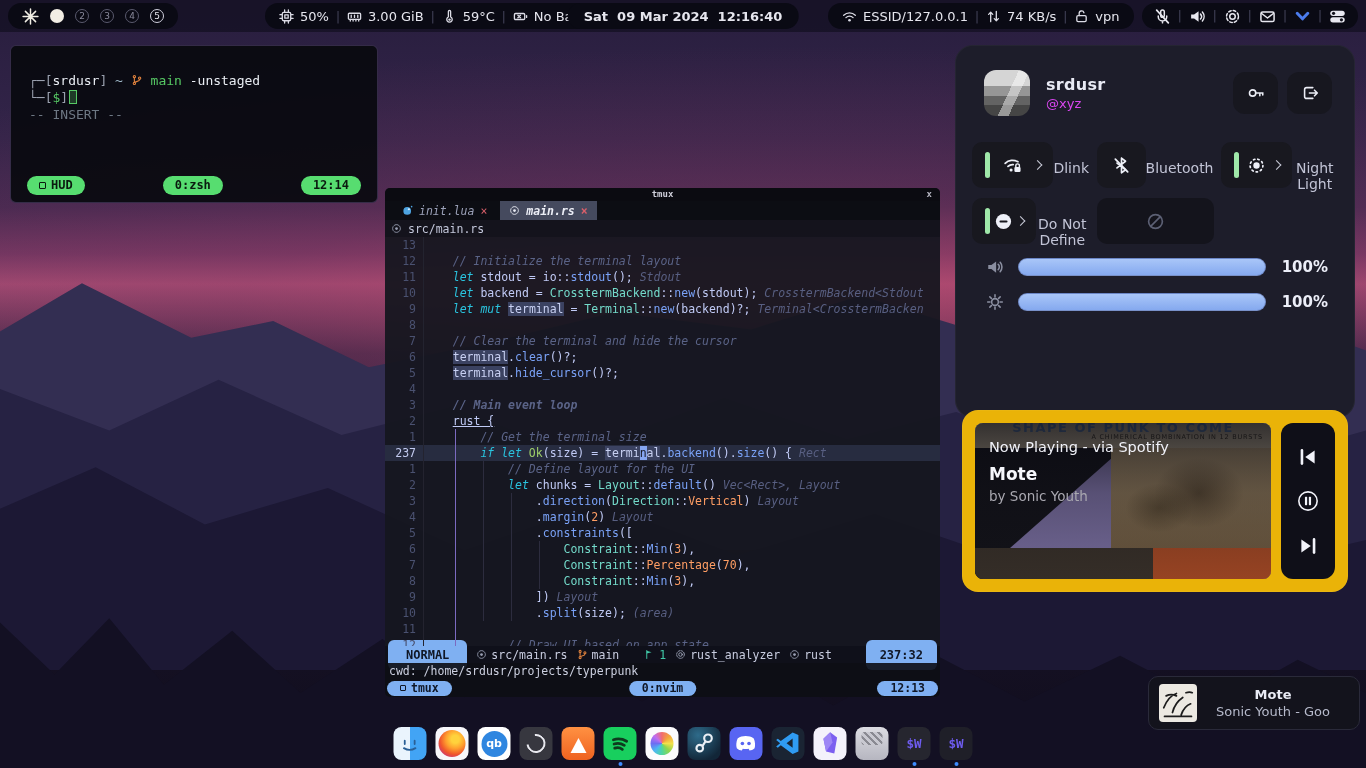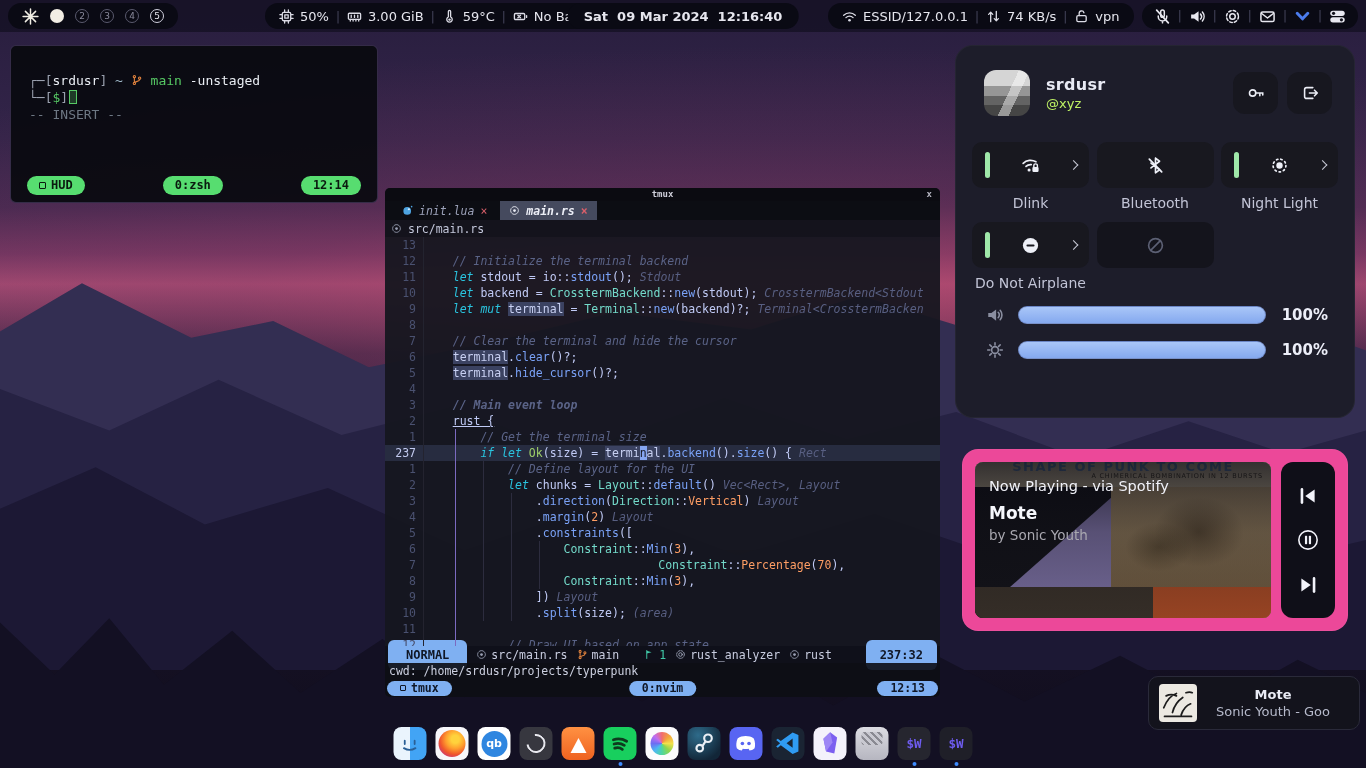--- a/index.html
+++ b/index.html
@@ -73,39 +73,39 @@
   .tm-pill{height:15px;border-radius:8px;background:#7fb0f2;color:#101726;font-weight:bold;font-size:11.5px;display:flex;align-items:center;gap:5px;padding:0 13px;cursor:pointer}
   .tm-c{position:absolute;left:50%;transform:translateX(-50%)}
   .tm-r{position:absolute;right:2px}
   .sqr2{width:6px;height:6px;border:1.2px solid #101726;border-radius:1px;display:inline-block}
   
   #cc{position:absolute;left:955px;top:45px;width:400px;height:373px;border-radius:18px;background:#1d1d2a;border:1px solid rgba(255,255,255,.04);color:#e8eaf4}
   #cc-user{display:flex;align-items:center;padding:24px 22px 14px 28px}
   #avatar{width:46px;height:46px;border-radius:12px;flex:0 0 46px;background:linear-gradient(115deg,rgba(255,255,255,0) 52%,rgba(255,255,255,.45) 52%,rgba(255,255,255,.45) 68%,rgba(255,255,255,0) 68%),linear-gradient(180deg,#d5d5d5 0 34%,#969696 34% 56%,#636363 56% 76%,#454545 76% 100%)}
   #cc-names{flex:1;margin-left:16px}
   #cc-name{font-size:16px;font-weight:bold;letter-spacing:.3px}
-  #cc-handle{font-size:13px;color:#bef264;margin-top:2px}
+  #cc-handle{font-size:13px;color:#d946ef;margin-top:2px}
   .cc-btn{width:45px;height:42px;border-radius:12px;background:#17171f;display:flex;align-items:center;justify-content:center;margin-left:9px;cursor:pointer}
   .cc-btn .ic{width:18px;height:18px;color:#eceef6}
   #toggles{display:grid;grid-template-columns:repeat(3,117px);justify-content:space-between;padding:12px 16px 0 16px;row-gap:10px}
-  .tg{display:flex;flex-direction:column;align-items:center}
+  .tg{display:flex;flex-direction:row;align-items:center}
   .tg-btn{width:117px;height:46px;border-radius:10px;background:#18181f;display:flex;align-items:center;justify-content:center;position:relative;cursor:pointer}
   .tg-btn.dim{background:#14141c}
   .tg-bar{position:absolute;left:13px;top:10px;width:5px;height:26px;border-radius:3px;background:#9fe8a9}
   .tg-btn .ic{width:19px;height:19px;color:#eef0f8}
   .tg-btn.dim .ic{color:#5c6074}
   .tg-chev{position:absolute;right:12px;top:50%;width:7px;height:7px;border-top:1.8px solid #c9cbd8;border-right:1.8px solid #c9cbd8;transform:translateY(-50%) rotate(45deg)}
   .tg-label{margin-top:7px;font-size:14px;color:#c2c4d6;height:17px;text-align:center}
   #sliders{padding:14px 26px 0 30px}
   .slrow{display:flex;align-items:center;margin-bottom:17px}
   .slrow .ic{width:18px;height:18px;color:#8a8ea0;flex:0 0 18px}
   .track{flex:1;height:18px;border-radius:9px;margin:0 14px 0 14px;background:linear-gradient(180deg,#a9c6f8,#85a9ef);border:1px solid rgba(90,110,170,.6);cursor:pointer}
   .slval{width:48px;font-size:15px;font-weight:bold;color:#eceef8;text-align:right}
   
-  #media{position:absolute;left:962px;top:449px;width:386px;height:182px;border-radius:16px;background:#ec4899;border:1px solid rgba(255,255,255,.04);padding:12px;display:flex}
+  #media{position:absolute;left:962px;top:410px;width:386px;height:182px;border-radius:16px;background:#eab308;border:1px solid rgba(255,255,255,.04);padding:12px;display:flex}
   #art{flex:1;border-radius:8px;overflow:hidden;position:relative;background:#191920}
   #art-band{height:25px;background:#cfc0a0;position:relative;overflow:hidden}
   #art-band-l1{font-size:13px;font-weight:bold;letter-spacing:1.5px;color:#5f86b8;text-align:center;margin-top:-3px;white-space:nowrap}
   #art-band-l2{font-size:6.5px;color:#3a3424;text-align:right;padding-right:8px;margin-top:-2px;letter-spacing:.8px}
   #art-body{position:absolute;top:25px;left:0;right:0;bottom:0;background:linear-gradient(90deg,#17171c 0 46%,#a8906a 46% 100%)}
   #art-tri{position:absolute;left:8%;top:6%;width:46%;height:78%;background:#9a8cc8;clip-path:polygon(85% 0,100% 100%,0 100%)}
   #art-photo{position:absolute;left:46%;top:0;right:0;height:76%;background:
     radial-gradient(40% 50% at 55% 45%,rgba(60,45,25,.55) 0,rgba(0,0,0,0) 70%),
     radial-gradient(30% 35% at 30% 60%,rgba(70,55,30,.5) 0,rgba(0,0,0,0) 70%),
     linear-gradient(180deg,#c4aa7e,#8e7450)}
@@ -353,40 +353,40 @@
         </svg>
       </span>
     <span>src/main.rs</span>
   </div>
   <div id="code">
     <div class="guide g-purple" style="left:70px;top:192px;height:224px"></div>
     <div class="guide g-gray" style="left:98px;top:224px;height:160px"></div>
     <div class="guide g-gray" style="left:126px;top:256px;height:128px"></div>
     <div class="guide g-gray" style="left:154px;top:304px;height:48px"></div>
   <div class="crow"><span class="gut">13</span><span class="ctxt" style="flex: 1 1 0%;"></span></div>
-      <div class="crow"><span class="gut">12</span><span class="ctxt" style="flex: 1 1 0%;"><span class="tk-pl">    </span><span class="tk-cm">// Initialize the terminal backend</span></span></div>
+      <div class="crow"><span class="gut">12</span><span class="ctxt" style="flex: 1 1 0%;"><span class="tk-pl">    </span><span class="tk-cm">// Initialize the terminal layout</span></span></div>
       <div class="crow"><span class="gut">11</span><span class="ctxt" style="flex: 1 1 0%;"><span class="tk-pl">    </span><span class="tk-kw">let </span><span class="tk-pl">stdout = </span><span class="tk-pl">io</span><span class="tk-pl">::</span><span class="tk-fn">stdout</span><span class="tk-pl">(); </span><span class="tk-hint">Stdout</span></span></div>
       <div class="crow"><span class="gut">10</span><span class="ctxt" style="flex: 1 1 0%;"><span class="tk-pl">    </span><span class="tk-kw">let </span><span class="tk-pl">backend = </span><span class="tk-ty">CrosstermBackend</span><span class="tk-pl">::</span><span class="tk-fn">new</span><span class="tk-pl">(stdout); </span><span class="tk-hint">CrosstermBackend&lt;Stdout</span></span></div>
       <div class="crow"><span class="gut">9</span><span class="ctxt" style="flex: 1 1 0%;"><span class="tk-pl">    </span><span class="tk-kw">let </span><span class="tk-kw">mut </span><span class="tk-hl">terminal</span><span class="tk-pl"> = </span><span class="tk-ty">Terminal</span><span class="tk-pl">::</span><span class="tk-fn">new</span><span class="tk-pl">(backend)?; </span><span class="tk-hint">Terminal&lt;CrosstermBacken</span></span></div>
       <div class="crow"><span class="gut">8</span><span class="ctxt" style="flex: 1 1 0%;"></span></div>
       <div class="crow"><span class="gut">7</span><span class="ctxt" style="flex: 1 1 0%;"><span class="tk-pl">    </span><span class="tk-cm">// Clear the terminal and hide the cursor</span></span></div>
       <div class="crow"><span class="gut">6</span><span class="ctxt" style="flex: 1 1 0%;"><span class="tk-pl">    </span><span class="tk-hl">terminal</span><span class="tk-pl">.</span><span class="tk-fn">clear</span><span class="tk-pl">()?;</span></span></div>
       <div class="crow"><span class="gut">5</span><span class="ctxt" style="flex: 1 1 0%;"><span class="tk-pl">    </span><span class="tk-hl">terminal</span><span class="tk-pl">.</span><span class="tk-fn">hide_cursor</span><span class="tk-pl">()?;</span></span></div>
       <div class="crow"><span class="gut">4</span><span class="ctxt" style="flex: 1 1 0%;"></span></div>
       <div class="crow"><span class="gut">3</span><span class="ctxt" style="flex: 1 1 0%; font-weight: bold;"><span class="tk-pl">    </span><span class="tk-cm">// Main event loop</span></span></div>
       <div class="crow"><span class="gut">2</span><span class="ctxt" style="flex: 1 1 0%;"><span class="tk-pl">    </span><span class="tk-ul">rust {</span></span></div>
       <div class="crow"><span class="gut">1</span><span class="ctxt" style="flex: 1 1 0%;"><span class="tk-pl">        </span><span class="tk-cm">// Get the terminal size</span></span></div>
       <div class="crow cur"><span class="gut">237</span><span class="ctxt" style="flex: 1 1 0%;"><span class="tk-pl">        </span><span class="tk-kw">if let </span><span class="tk-ok">Ok</span><span class="tk-pl">(size) = </span><span class="tk-hl">termi</span><span class="tk-cur">n</span><span class="tk-hl">al</span><span class="tk-pl">.</span><span class="tk-fn">backend</span><span class="tk-pl">().</span><span class="tk-fn">size</span><span class="tk-pl">() { </span><span class="tk-hint">Rect</span></span></div>
       <div class="crow"><span class="gut">1</span><span class="ctxt" style="flex: 1 1 0%;"><span class="tk-pl">            </span><span class="tk-cm">// Define layout for the UI</span></span></div>
       <div class="crow"><span class="gut">2</span><span class="ctxt" style="flex: 1 1 0%;"><span class="tk-pl">            </span><span class="tk-kw">let </span><span class="tk-pl">chunks = </span><span class="tk-ty">Layout</span><span class="tk-pl">::</span><span class="tk-fn">default</span><span class="tk-pl">() </span><span class="tk-hint">Vec&lt;Rect&gt;, Layout</span></span></div>
       <div class="crow"><span class="gut">3</span><span class="ctxt" style="flex: 1 1 0%;"><span class="tk-pl">                </span><span class="tk-pl">.</span><span class="tk-fn">direction</span><span class="tk-pl">(</span><span class="tk-ty">Direction</span><span class="tk-pl">::</span><span class="tk-en">Vertical</span><span class="tk-pl">) </span><span class="tk-hint">Layout</span></span></div>
       <div class="crow"><span class="gut">4</span><span class="ctxt" style="flex: 1 1 0%;"><span class="tk-pl">                </span><span class="tk-pl">.</span><span class="tk-fn">margin</span><span class="tk-pl">(</span><span class="tk-num">2</span><span class="tk-pl">) </span><span class="tk-hint">Layout</span></span></div>
       <div class="crow"><span class="gut">5</span><span class="ctxt" style="flex: 1 1 0%;"><span class="tk-pl">                </span><span class="tk-pl">.</span><span class="tk-fn">constraints</span><span class="tk-pl">([</span></span></div>
       <div class="crow"><span class="gut">6</span><span class="ctxt" style="flex: 1 1 0%;"><span class="tk-pl">                    </span><span class="tk-ty">Constraint</span><span class="tk-pl">::</span><span class="tk-fn">Min</span><span class="tk-pl">(</span><span class="tk-num">3</span><span class="tk-pl">),</span></span></div>
-      <div class="crow"><span class="gut">7</span><span class="ctxt" style="flex: 1 1 0%; text-align: center;"><span class="tk-pl">                    </span><span class="tk-ty">Constraint</span><span class="tk-pl">::</span><span class="tk-en">Percentage</span><span class="tk-pl">(</span><span class="tk-num">70</span><span class="tk-pl">),</span></span></div>
+      <div class="crow"><span class="gut">7</span><span class="ctxt" style="flex: 1 1 0%;"><span class="tk-pl">                    </span><span class="tk-ty">Constraint</span><span class="tk-pl">::</span><span class="tk-en">Percentage</span><span class="tk-pl">(</span><span class="tk-num">70</span><span class="tk-pl">),</span></span></div>
       <div class="crow"><span class="gut">8</span><span class="ctxt" style="flex: 1 1 0%;"><span class="tk-pl">                    </span><span class="tk-ty">Constraint</span><span class="tk-pl">::</span><span class="tk-fn">Min</span><span class="tk-pl">(</span><span class="tk-num">3</span><span class="tk-pl">),</span></span></div>
       <div class="crow"><span class="gut">9</span><span class="ctxt" style="flex: 1 1 0%;"><span class="tk-pl">                </span><span class="tk-pl">]) </span><span class="tk-hint">Layout</span></span></div>
       <div class="crow"><span class="gut">10</span><span class="ctxt" style="flex: 1 1 0%;"><span class="tk-pl">                </span><span class="tk-pl">.</span><span class="tk-fn">split</span><span class="tk-pl">(size); </span><span class="tk-hint">(area)</span></span></div>
       <div class="crow"><span class="gut">11</span><span class="ctxt" style="flex: 1 1 0%;"></span></div>
       <div class="crow"><span class="gut">12</span><span class="ctxt" style="flex: 1 1 0%;"><span class="tk-pl">            </span><span class="tk-cm">// Draw UI based on app state</span></span></div>
     </div>
   <div id="ed-status">
     <span class="bpill" style="padding:0 18px">NORMAL</span>
     <span class="st-item">
         <span class="ic c-gray">
@@ -519,21 +519,21 @@
         <div class="tg-btn">
           <div class="tg-bar"></div>
           <span class="ic">
             <svg viewBox="0 0 16 16">
               <circle cx="8" cy="8" r="6.4" fill="currentColor"></circle>
               <rect x="4.6" y="7.2" width="6.8" height="1.7" rx="0.85" fill="#18181f"></rect>
             </svg>
           </span>
           <div class="tg-chev"></div>
         </div>
-        <div class="tg-label">Do Not Airplane</div>
+        <div class="tg-label">Do Not Define</div>
       </div>
       <div class="tg">
         <div class="tg-btn dim">
           <span class="ic">
             <svg viewBox="0 0 16 16" fill="none" stroke="currentColor" stroke-width="1.4" stroke-linecap="round" stroke-linejoin="round">
               <circle cx="8" cy="8" r="5.8"></circle>
               <path d="M3.9 12.1L12.1 3.9"></path>
             </svg>
           </span>
         </div>

